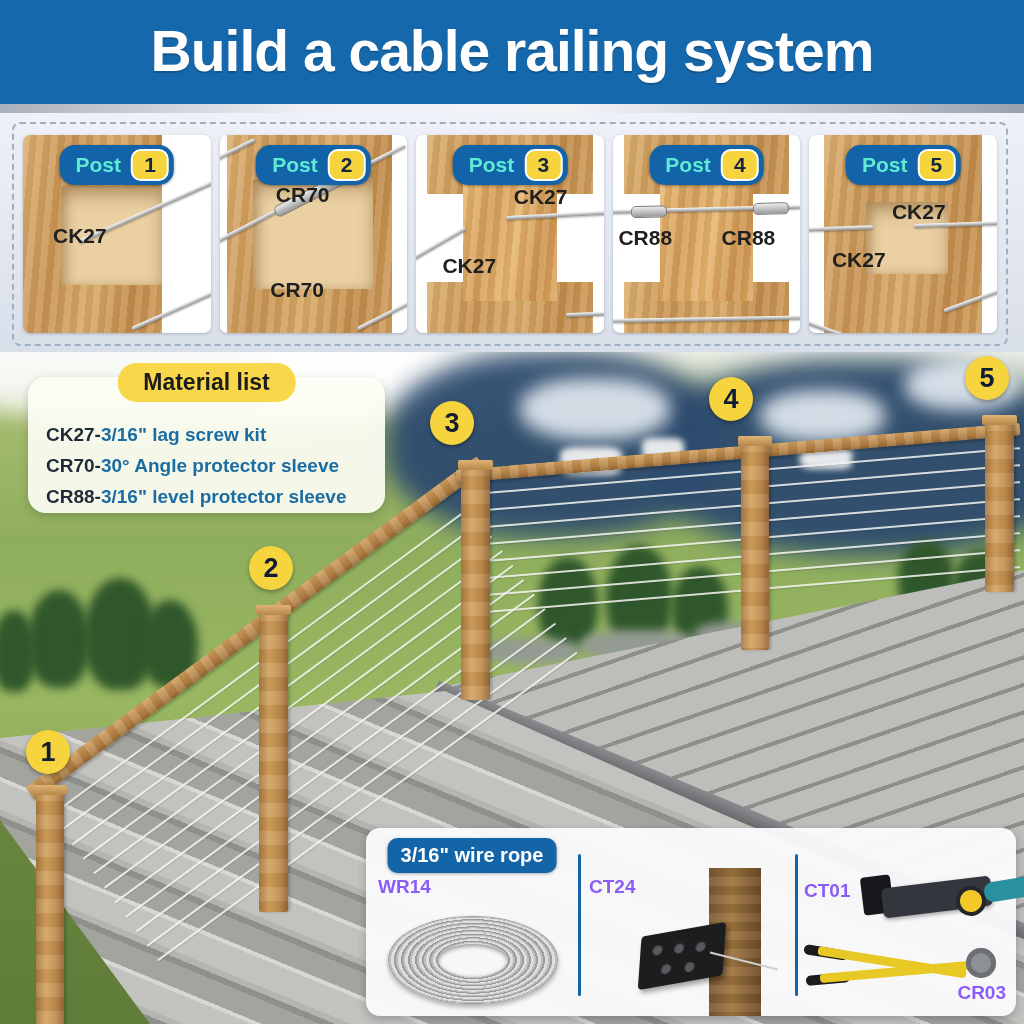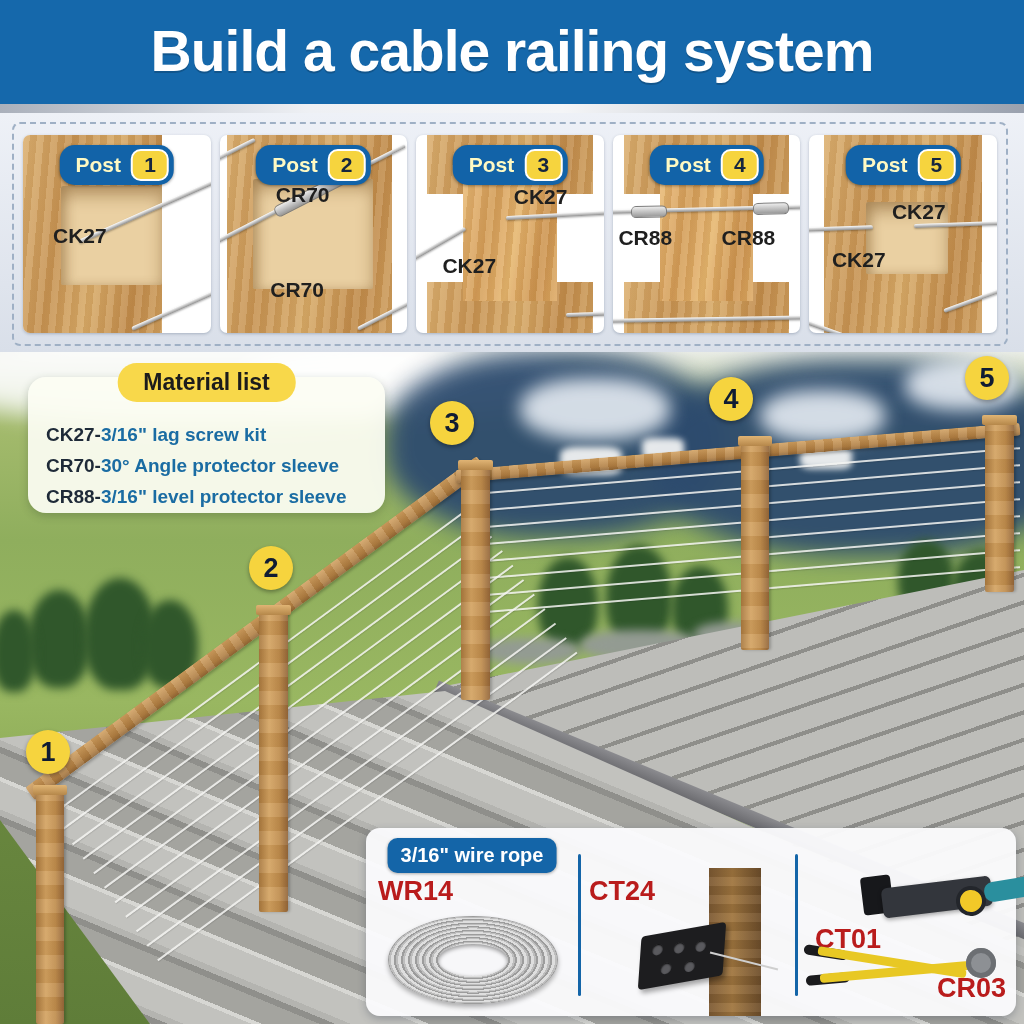--- a/index.html
+++ b/index.html
@@ -27,21 +27,21 @@
   .w-notch{position:absolute;background:#ead0a2;border-radius:2px;
            box-shadow:inset 0 10px 16px rgba(124,84,36,.45),inset 6px 0 10px rgba(124,84,36,.25);}
   .rod{position:absolute;height:4px;border-radius:2px;transform-origin:left center;
        background:linear-gradient(#fbfbfb,#8d8d8d);box-shadow:0 1px 2px rgba(0,0,0,.3);z-index:3;}
   .sleeve{position:absolute;left:34%;top:-3px;width:36%;height:10px;border-radius:5px;
           background:linear-gradient(#ececec,#989898);border:1px solid #7c7c7c;}
   .sleeve.s-a{left:14%;width:16%;} .sleeve.s-b{left:72%;width:16%;}
   .post-badge{position:absolute;top:10px;left:50%;transform:translateX(-50%);z-index:6;
               display:flex;align-items:center;background:#1263a8;border-radius:15px;
               padding:4px 5px 4px 16px;box-shadow:0 1px 3px rgba(0,0,0,.35);}
-  .pb-label{color:#fef9c3;font-weight:bold;font-size:21px;}
+  .pb-label{color:#5eead4;font-weight:bold;font-size:21px;}
   .pb-num{margin-left:10px;background:#f6d43e;color:#16263f;border:2px solid #fff;
           border-radius:10px;min-width:30px;height:28px;line-height:28px;text-align:center;
           font-weight:bold;font-size:21px;padding:0 2px;}
   .code{position:absolute;z-index:4;font-weight:bold;font-size:21px;color:#1f1f1f;}
 
   .hg-top,.hg-mid,.hg-bot{position:absolute;}
   .hg-mid{filter:brightness(1.06);}
 
   
   .photo{position:absolute;left:0;top:352px;width:1024px;height:672px;overflow:hidden;
@@ -111,23 +111,23 @@
   
   .product-panel{position:absolute;left:366px;top:476px;width:650px;height:188px;z-index:9;
                  background:rgba(250,250,252,.96);border-radius:14px;
                  box-shadow:0 3px 8px rgba(40,50,70,.3);display:flex;}
   .p-col{position:relative;height:100%;}
   .col1{width:212px;} .col2{width:214px;} .col3{flex:1;}
   .p-div{width:3px;margin:26px 0 20px 0;background:#1465a8;border-radius:2px;}
   .p-head{position:absolute;top:10px;left:50%;transform:translateX(-50%);white-space:nowrap;
           background:#1465a8;color:#fff;font-weight:bold;font-size:20px;
           border-radius:10px;padding:6px 13px;box-shadow:0 1px 3px rgba(0,0,0,.3);}
-  .p-code{position:absolute;font-weight:bold;font-size:27px;color:#b91c1c;}
+  .p-code{position:absolute;font-weight:bold;font-size:19px;color:#8b5cf6;}
   .code-wr{left:12px;top:48px;} .code-ct24{left:8px;top:48px;text-align:right;}
-  .code-ct01{left:17px;top:52px;margin-top:44px;} .code-cr03{right:10px;bottom:12px;}
+  .code-ct01{left:6px;top:52px;} .code-cr03{right:10px;bottom:12px;}
 
   .coil{position:absolute;left:22px;top:88px;width:170px;height:88px;border-radius:50%;
         background:repeating-radial-gradient(ellipse at center,#9c9c9c 0 2px,#dedede 2px 5px,#bdbdbd 5px 7px);
         box-shadow:0 3px 5px rgba(0,0,0,.3);}
   .coil-hole{position:absolute;left:50px;top:28px;width:70px;height:32px;border-radius:50%;
              background:#f7f7f9;box-shadow:inset 0 2px 4px rgba(0,0,0,.4);}
   .dg-post{position:absolute;right:34px;top:40px;width:52px;height:148px;
            background:repeating-linear-gradient(180deg,rgba(0,0,0,.08) 0 9px,rgba(255,255,255,.06) 9px 18px),
            linear-gradient(90deg,#7d5a33,#a0763f 45%,#6e4e2b);}
   .dg-block{position:absolute;left:58px;top:102px;width:86px;height:52px;background:#1d1d1f;

